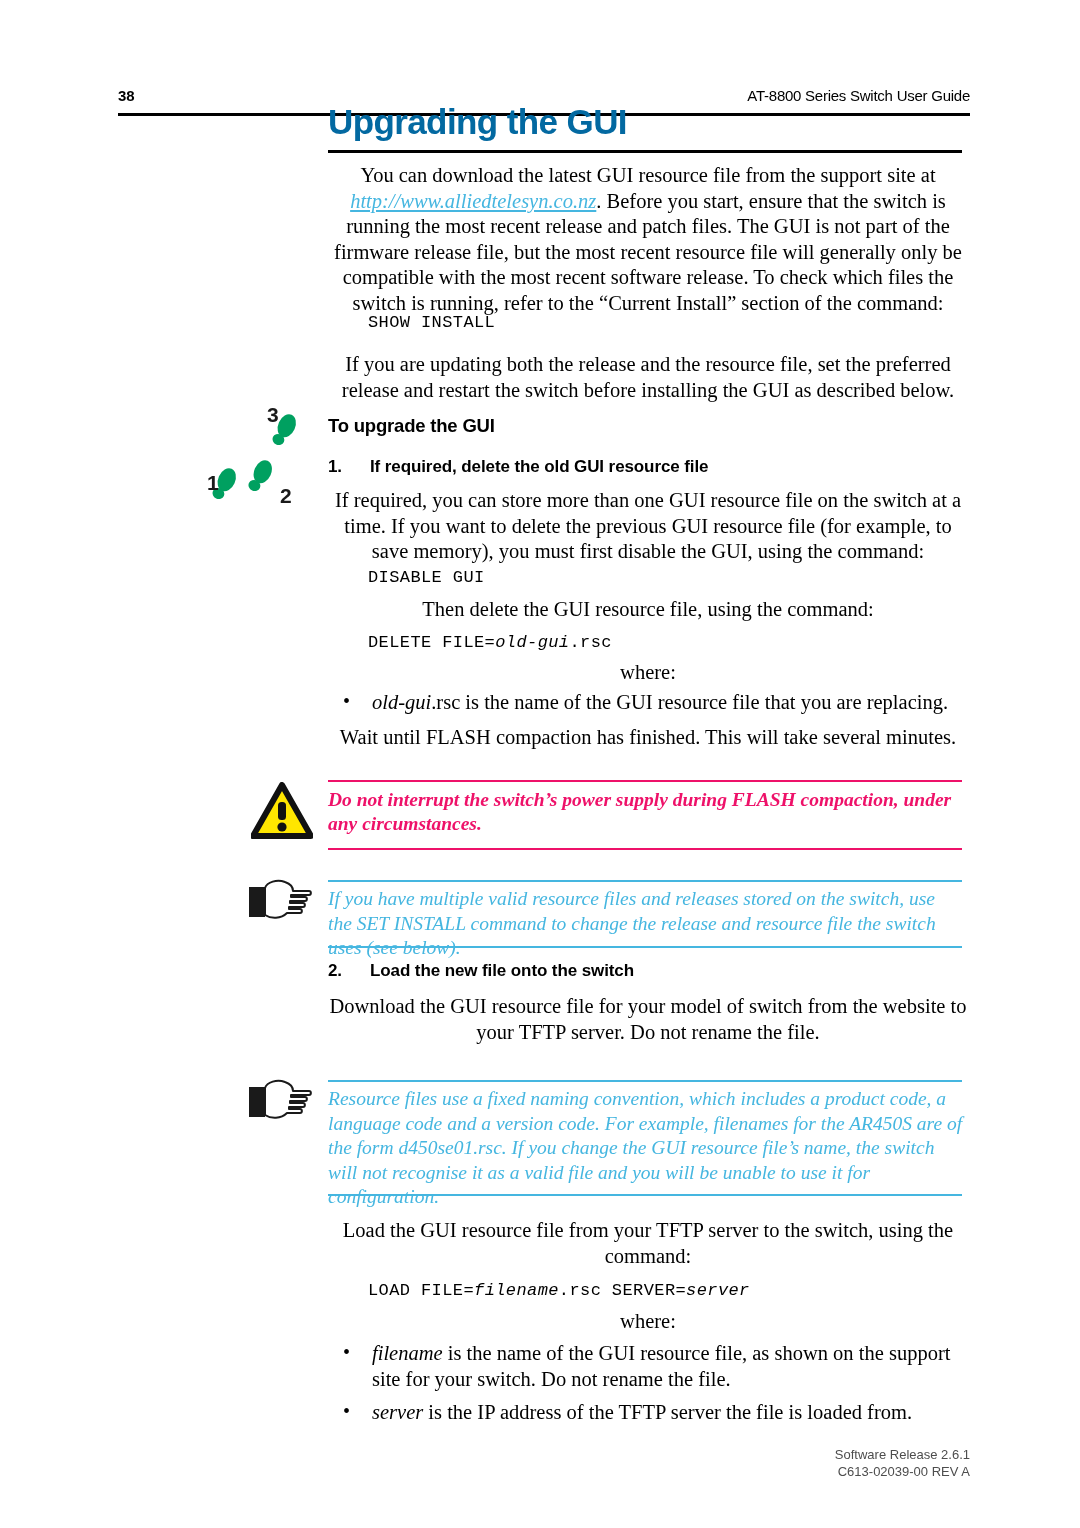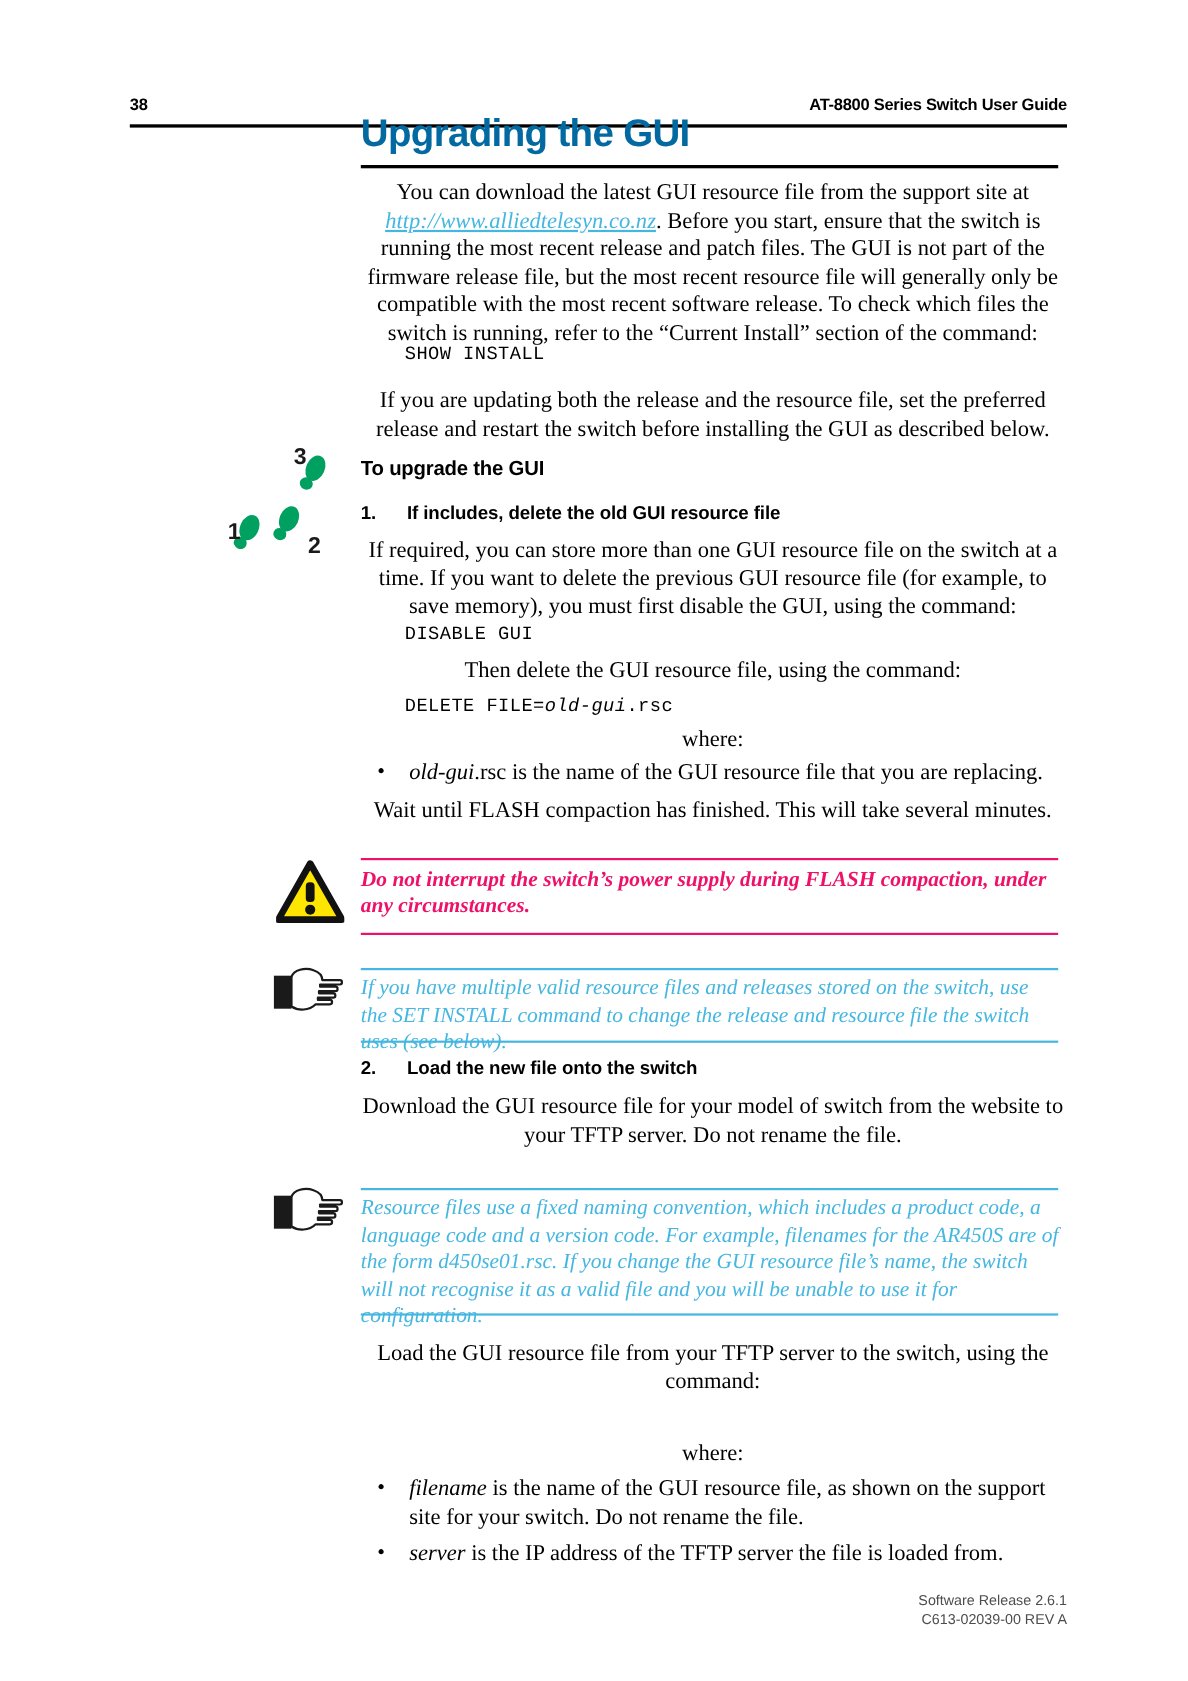--- a/index.html
+++ b/index.html
@@ -33,21 +33,21 @@
     font-family: "Liberation Sans", sans-serif;
     font-weight: bold;
     font-size: 15px;
     letter-spacing: -0.2px;
   }
   .header-title {
     position: absolute;
     right: 0;
     top: 0;
     font-family: "Liberation Sans", sans-serif;
-    font-weight: bold;
+    font-weight: normal;
     font-size: 15px;
     letter-spacing: -0.25px;
     white-space: nowrap;
   }
   .header-rule {
     position: absolute;
     left: 0;
     top: 26px;
     width: 852px;
     height: 3px;
@@ -256,21 +256,21 @@
       <text x="75" y="103" font-family="Liberation Sans, sans-serif" font-size="21" font-weight="bold" fill="#1a1a1a">2</text>
       <text x="2" y="90" font-family="Liberation Sans, sans-serif" font-size="21" font-weight="bold" fill="#1a1a1a">1</text>
     </svg>
   </div>
 
   <div class="body-col" style="top:415px;">
     <p class="proc-head">To upgrade the GUI</p>
   </div>
 
   <div class="body-col" style="top:457px;">
-    <p class="step-head"><span class="step-num">1.</span><span>If includes, delete the old GUI resource file</span></p>
+    <p class="step-head"><span class="step-num">1.</span><span>If required, delete the old GUI resource file</span></p>
   </div>
 
   <div class="body-col" style="top:488px;">
     <p class="para">If required, you can store more than one GUI resource file on the switch at a time. If you want to delete the previous GUI resource file (for example, to save memory), you must first disable the GUI, using the command:</p>
   </div>
 
   <div class="body-col" style="top:565px;">
     <p class="cmd">DISABLE GUI</p>
   </div>
 
@@ -336,20 +336,23 @@
   <div class="callout" style="left:328px; top:1080px; width:634px; height:124px;">
     <div class="rule note-rule" style="top:0;"></div>
     <div class="note-text" style="top:7px; width:640px;">Resource files use a fixed naming convention, which includes a product code, a language code and a version code. For example, filenames for the AR450S are of the form d450se01.rsc. If you change the GUI resource file’s name, the switch will not recognise it as a valid file and you will be unable to use it for configuration.</div>
     <div class="rule note-rule" style="top:114px;"></div>
   </div>
 
   <div class="body-col" style="top:1218px;">
     <p class="para">Load the GUI resource file from your TFTP server to the switch, using the command:</p>
   </div>
 
+  <div class="body-col" style="top:1278px;">
+    <p class="cmd"><span>LOAD FILE=</span><i>filename</i><span>.rsc SERVER=</span><i>server</i></p>
+  </div>
 
   <div class="body-col" style="top:1309px;">
     <p class="para">where:</p>
   </div>
 
   <div class="body-col" style="top:1341px;">
     <p class="bullet"><span class="dot">•</span><i>filename</i><span> is the name of the GUI resource file, as shown on the support site for your switch. Do not rename the file.</span></p>
   </div>
 
   <div class="body-col" style="top:1400px;">

